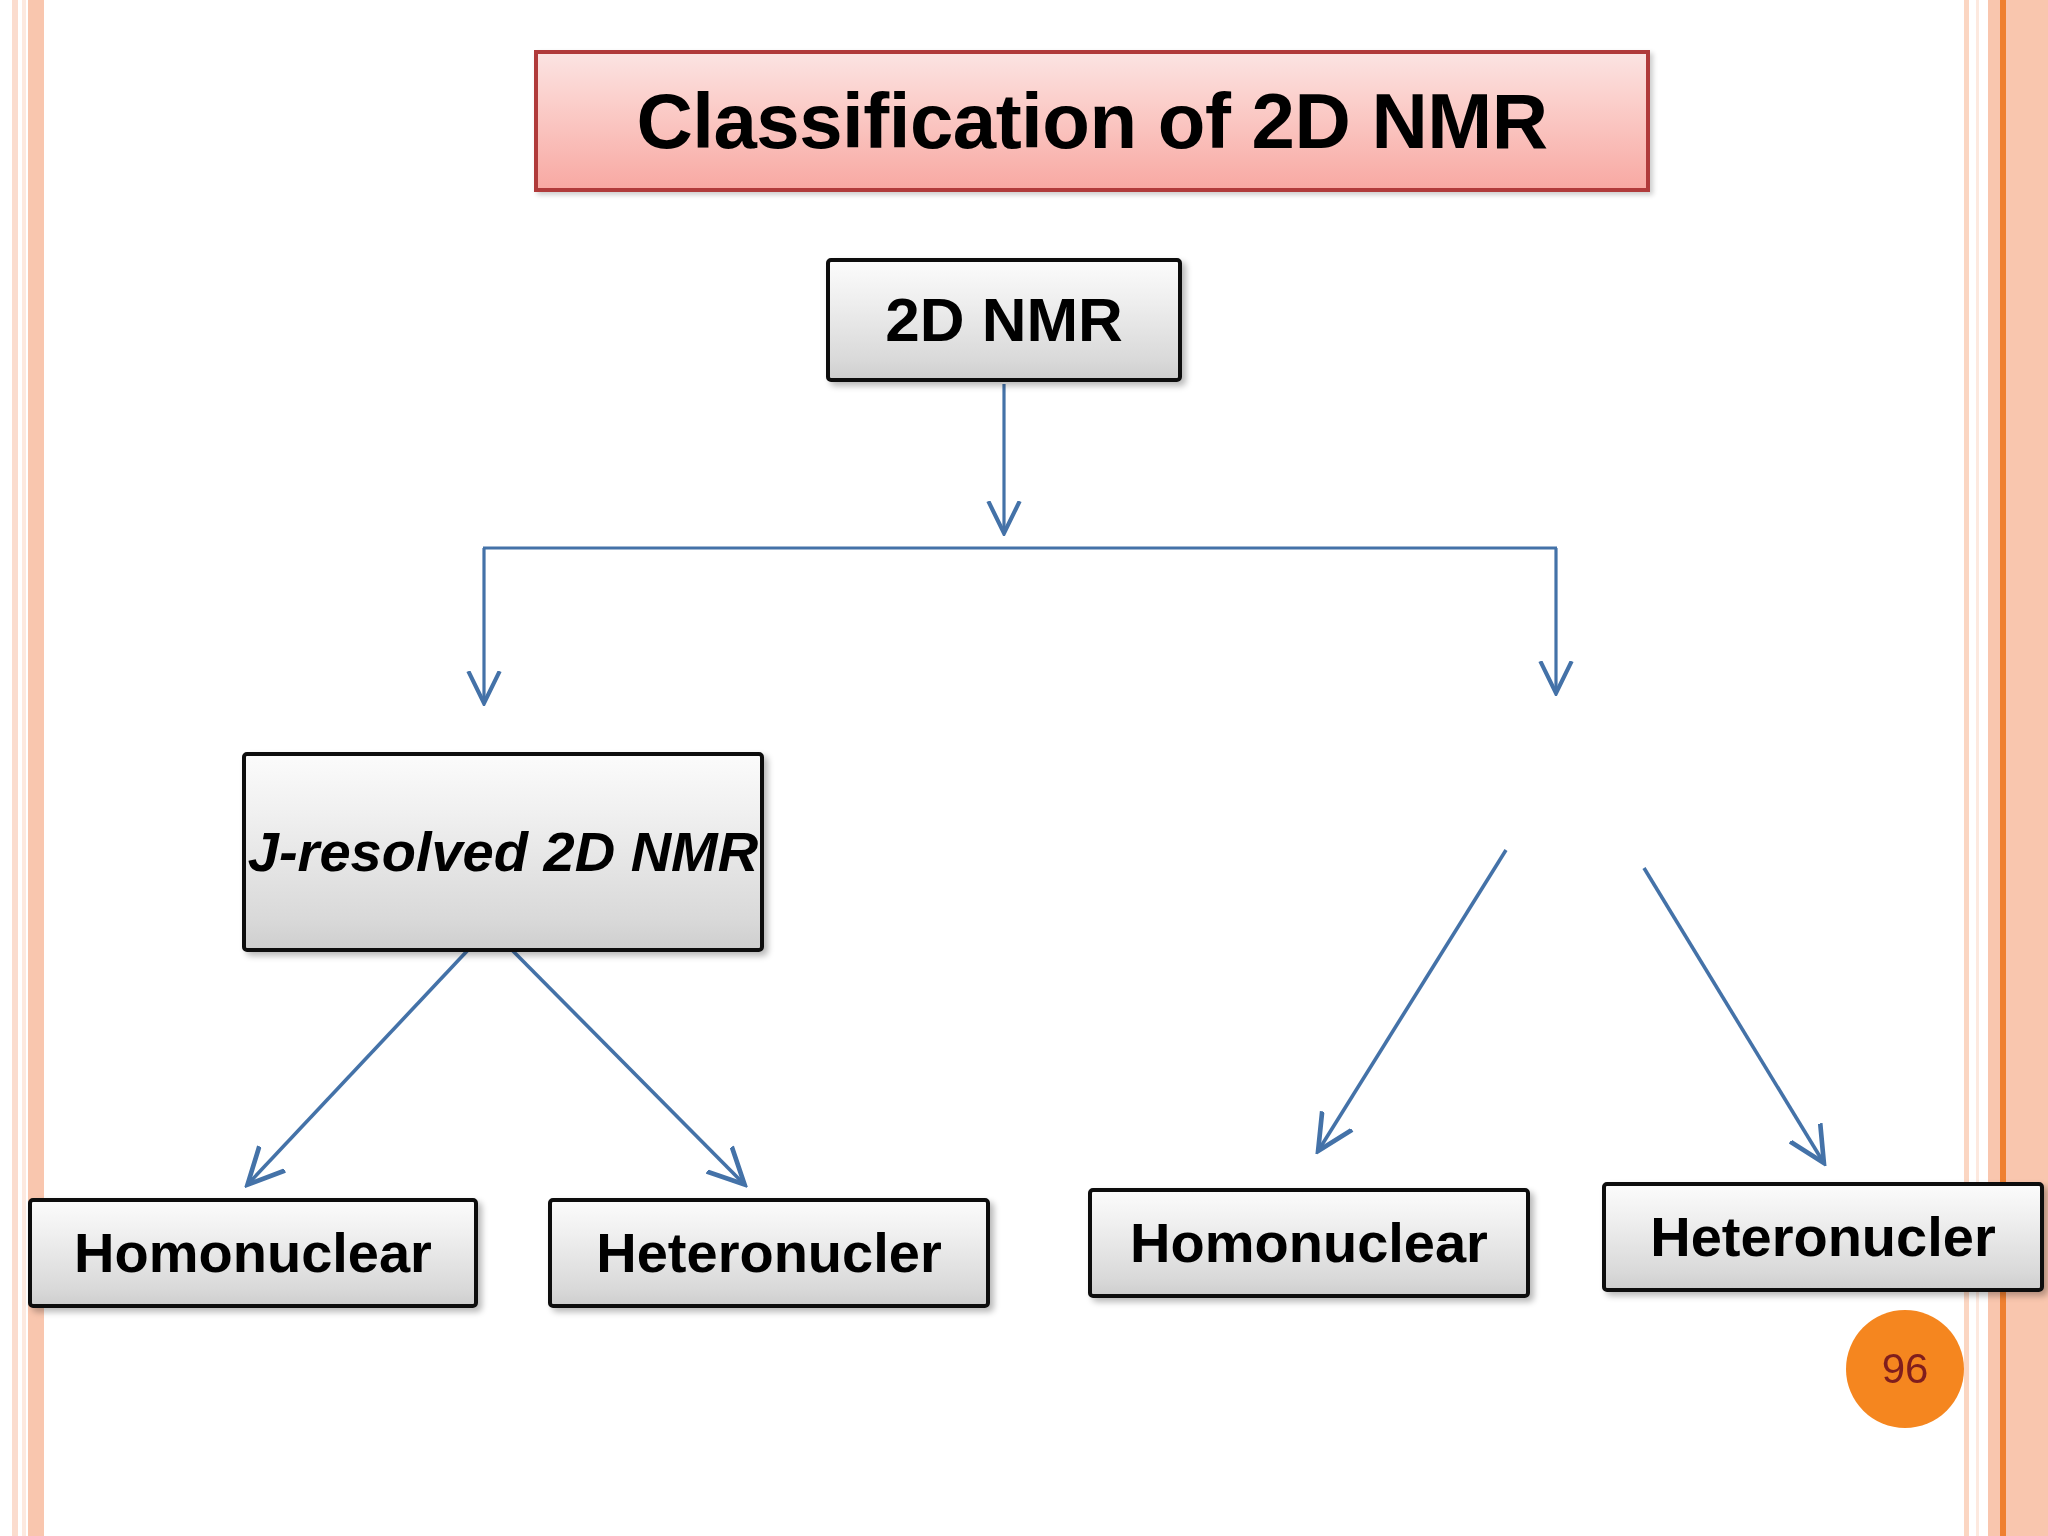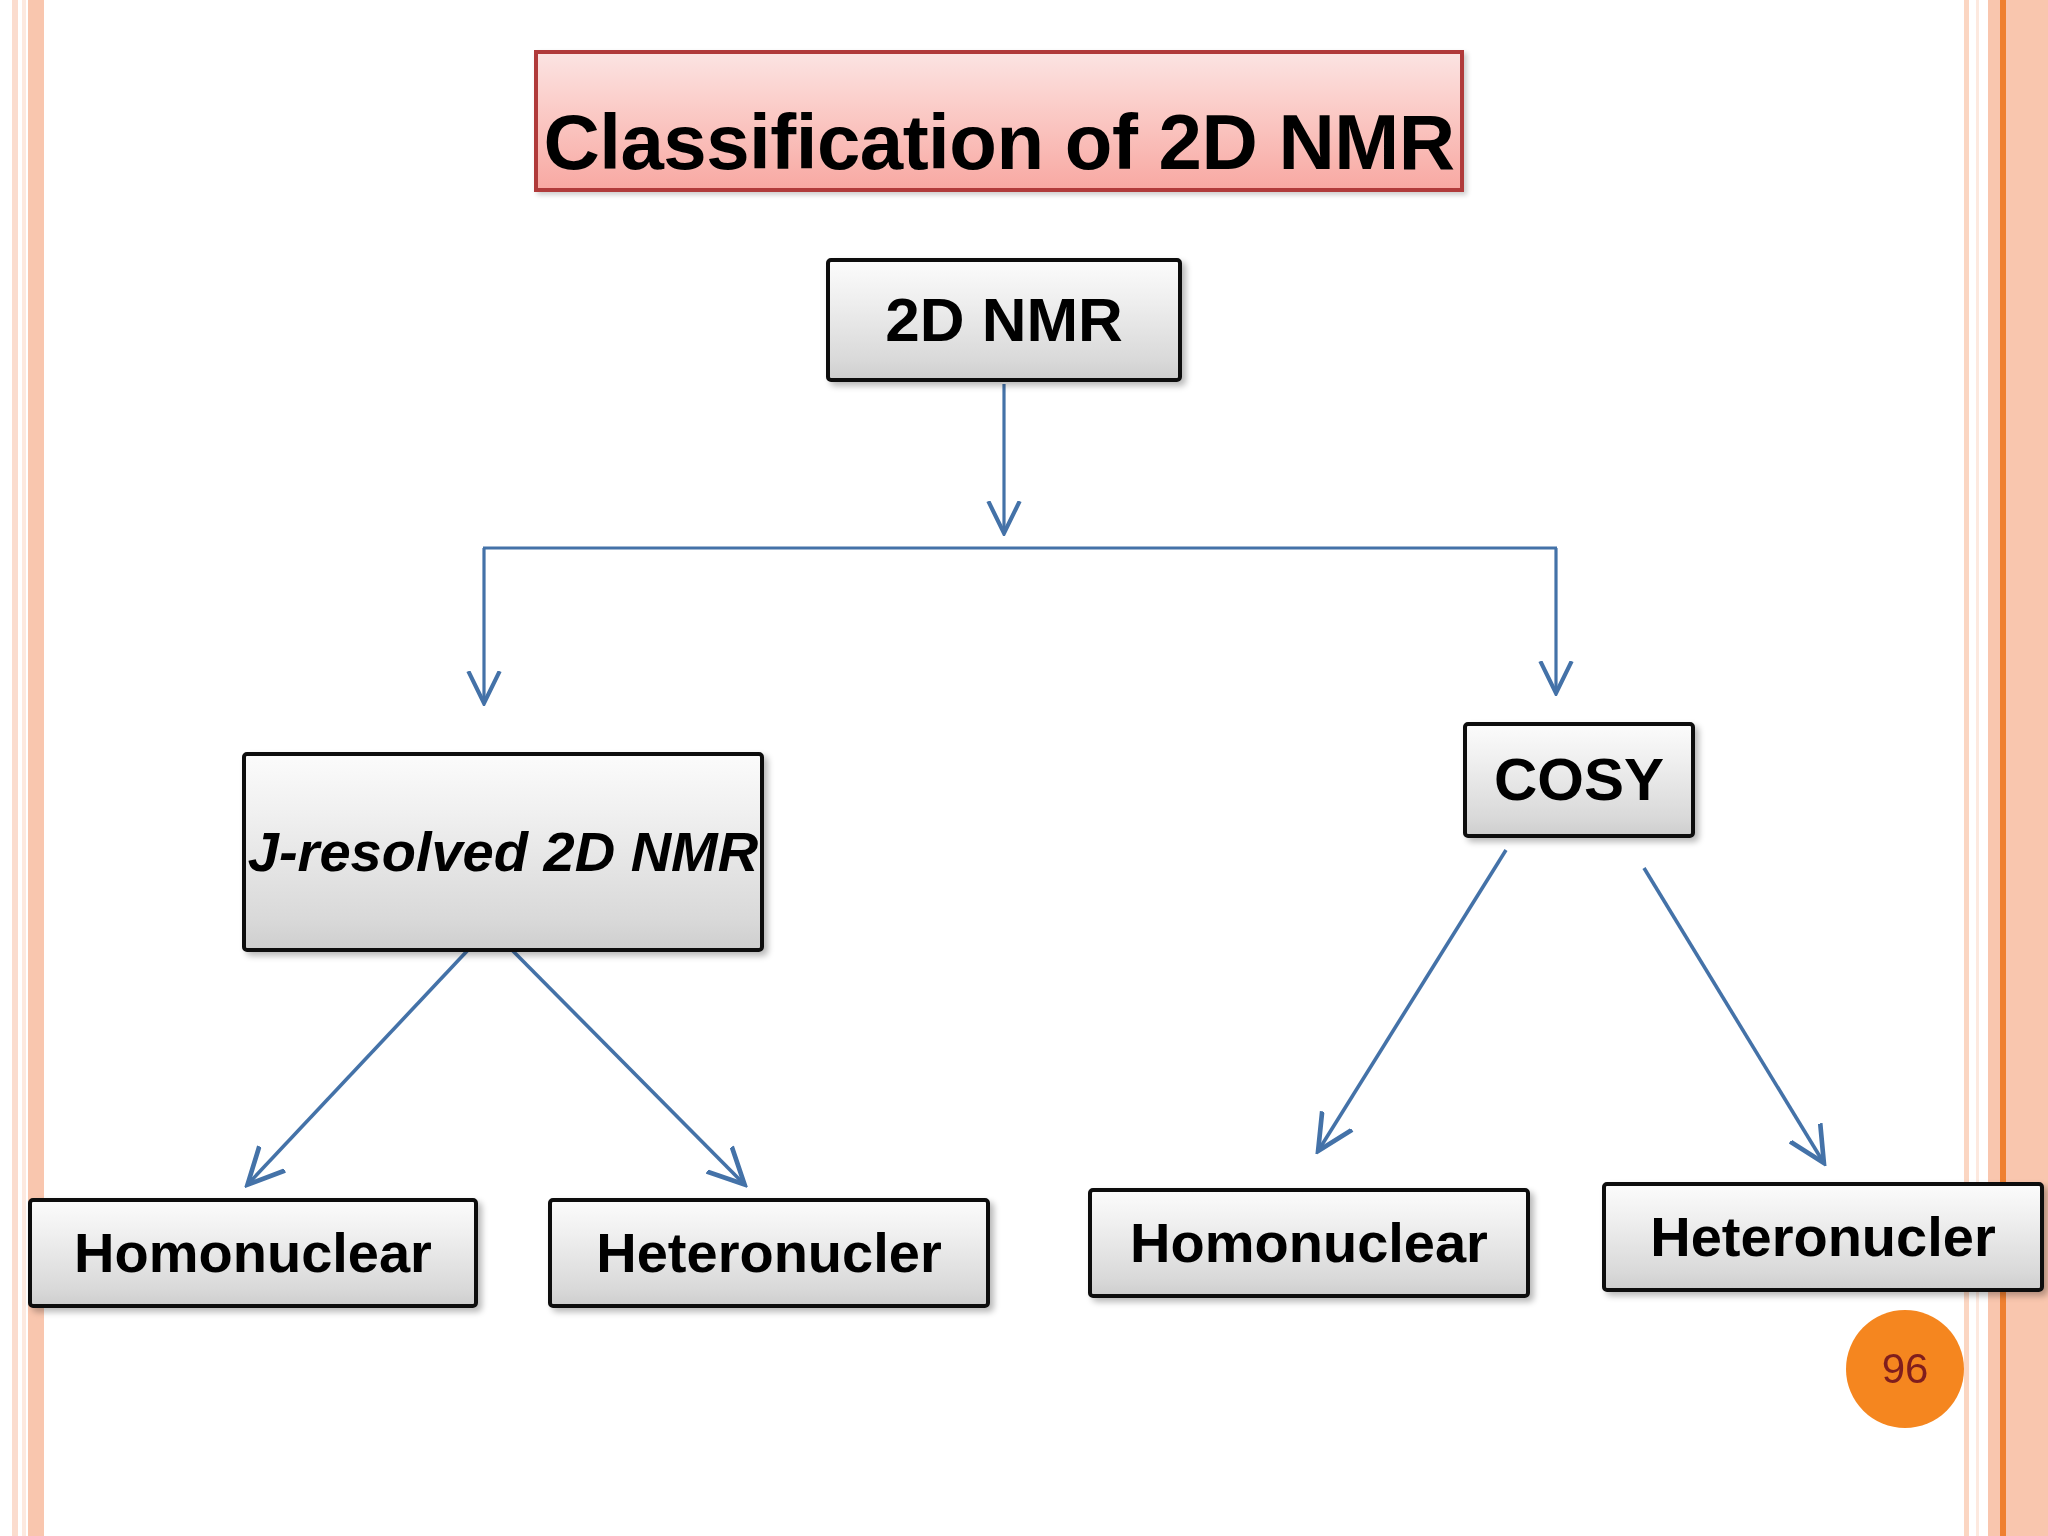--- a/index.html
+++ b/index.html
@@ -29,27 +29,27 @@
   .stripe-r2 { left: 1976px; width: 3px;  background: #fde9df; }
   .stripe-r3 { left: 1988px; width: 22px; background: #f9c6ae; }
   .stripe-r4 { left: 2000px; width: 6px;  background: #ef8030; }
   .stripe-r5 { left: 2010px; width: 38px; background: #f9c6ae; }
 
   
   .title-box {
     position: absolute;
     left: 534px;
     top: 50px;
-    width: 930px;
+    width: 1116px;
     height: 142px;
     box-sizing: border-box;
     border: 4px solid #b03a3a;
     background: linear-gradient(to bottom, #fbe3e2 0%, #fbcfcb 35%, #f8a9a3 100%);
     display: flex;
-    align-items: flex-end;
+    align-items: center;
     justify-content: center;
     box-shadow: 3px 3px 5px rgba(0,0,0,0.20);
   }
   .title-text {
     font-size: 78px;
     font-weight: bold;
     color: #000000;
     letter-spacing: -0.5px;
     white-space: nowrap;
   }
@@ -148,23 +148,20 @@
   </svg>
 
   <div id="node-root" class="node">
     <span>2D NMR</span>
   </div>
 
   <div id="node-jresolved" class="node">
     <span>J-resolved 2D NMR</span>
   </div>
 
-  <div id="node-cosy" class="node">
-    <span>COSY</span>
-  </div>
 
   <div id="node-h1" class="node">
     <span>Homonuclear</span>
   </div>
 
   <div id="node-h2" class="node">
     <span>Heteronucler</span>
   </div>
 
   <div id="node-h3" class="node">

